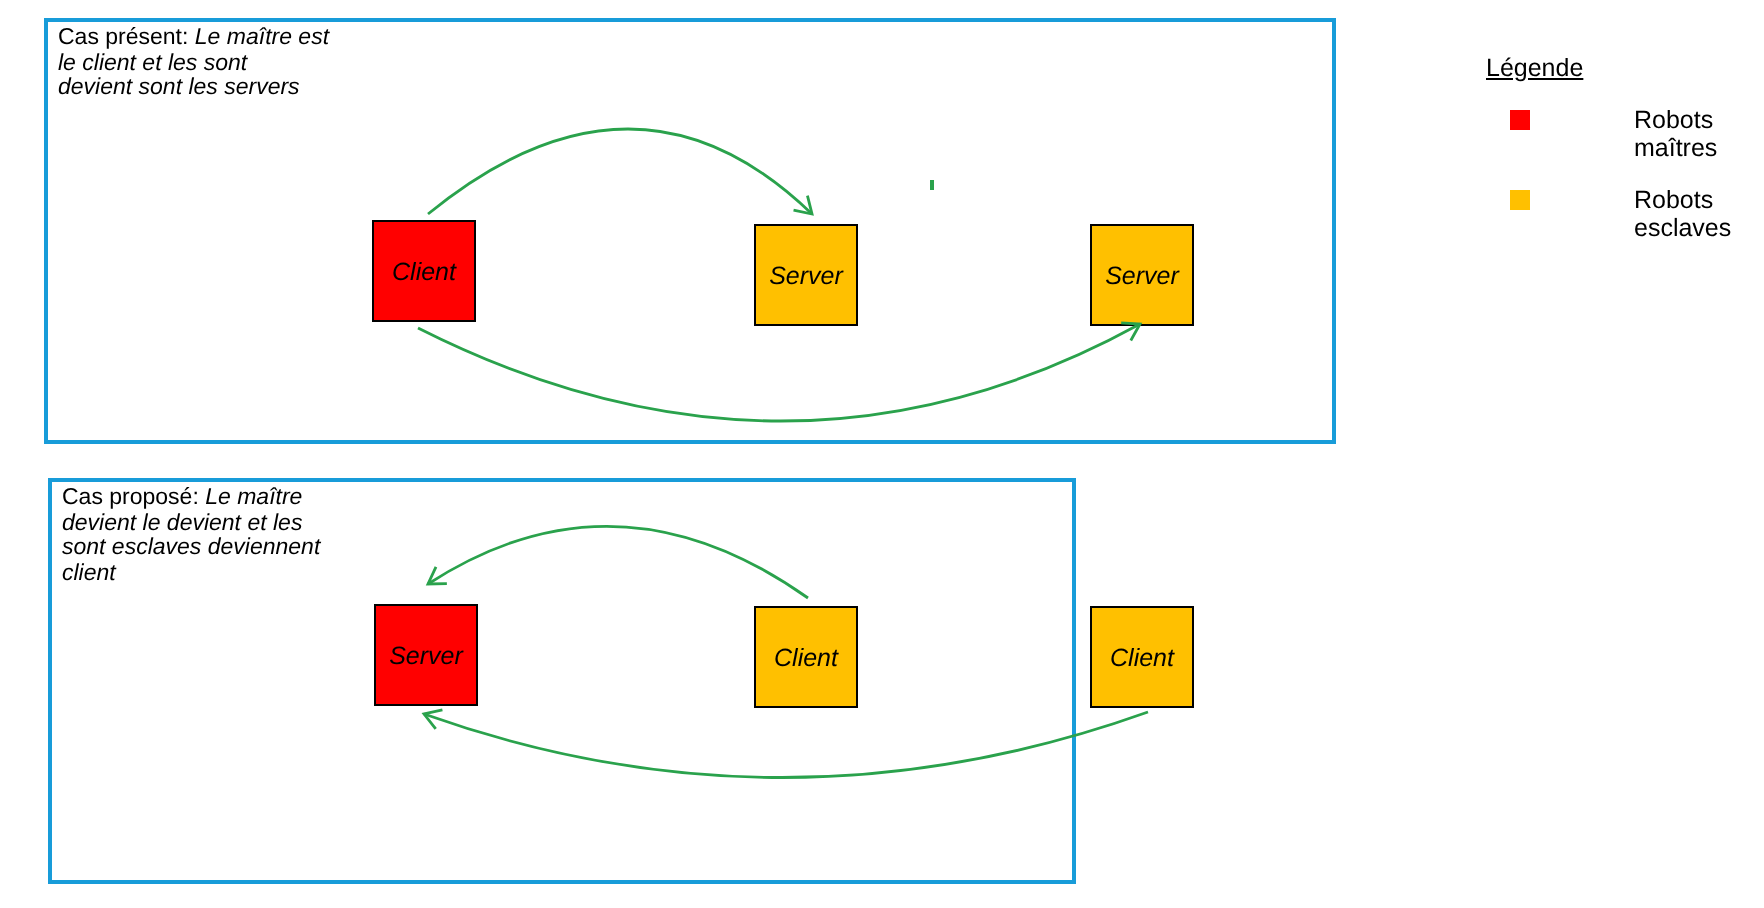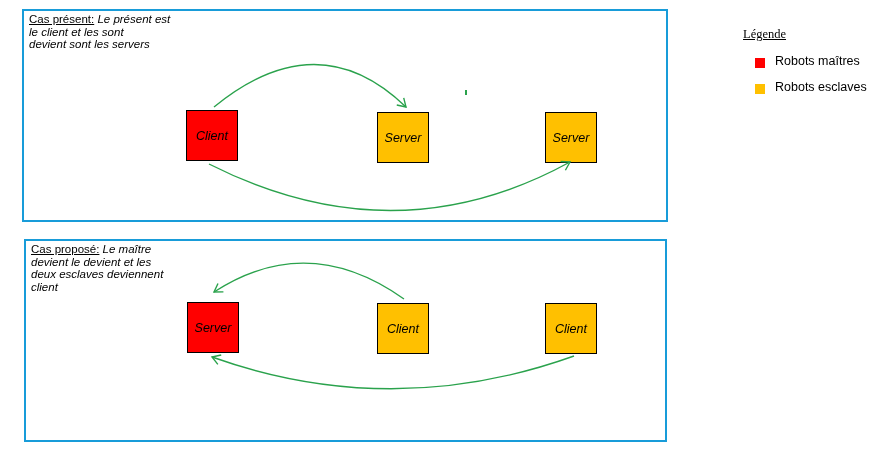--- a/index.html
+++ b/index.html
@@ -11,33 +11,32 @@
     font-family: "Liberation Sans", sans-serif;
     color: #000;
   }
   .panel {
     position: absolute;
     border: 2px solid var(--panel-border, #189cd9);
     background: #ffffff;
     box-sizing: border-box;
   }
   #panel-present { left: 22px; top: 9px;   width: 646px; height: 213px; }
-  #panel-propose { left: 24px; top: 239px; width: 643px; height: 203px; }
+  #panel-propose { left: 24px; top: 239px; width: 514px; height: 203px; }
 
   .panel-title {
     position: absolute;
     left: 5px; top: 2px;
     font-size: 11.5px;
     line-height: 12.6px;
     font-style: italic;
     white-space: nowrap;
   }
   .case-label {
     font-style: normal;
-    text-decoration: underline;
     text-align: right;
   }
 
   .node {
     position: absolute;
     width: 52px; height: 51px;
     border: 1.5px solid #000;
     box-sizing: border-box;
     display: flex;
     align-items: center;
@@ -69,62 +68,62 @@
   .stray-mark { fill: var(--arrow, #2aa24c); }
 
   .legend {
     position: absolute;
     left: 743px; top: 27px;
   }
   .legend-title {
     font-size: 12.5px;
     text-decoration: underline;
     margin-bottom: 10px;
-    font-family: Liberation Serif, serif;
   }
   .legend-row {
     display: flex;
-    align-items: flex-end;
+    align-items: flex-start;
     margin-top: 12px;
     margin-left: 12px;
+    gap: 42px;
   }
   .legend-row + .legend-row { }
   .legend-swatch {
     width: 10px; height: 10px;
     margin-top: 2px;
     margin-right: 10px;
     flex: 0 0 auto;
   }
   .legend-label { font-size: 12.5px; }
 </style>
 </head>
 <body>
 
 <div class="panel" id="panel-present">
   <div class="panel-title">
-    <div><span class="case-label">Cas présent:</span> <span>Le présent est</span></div>
+    <div><span class="case-label">Cas présent:</span> <span>Le maître est</span></div>
     <div>le client et les sont</div>
     <div>devient sont les servers</div>
   </div>
   <div class="node master n0">
     <span>Client</span>
   </div>
   <div class="node slave n1">
     <span>Server</span>
   </div>
   <div class="node slave n2">
     <span>Server</span>
   </div>
 </div>
 
 <div class="panel" id="panel-propose">
   <div class="panel-title">
     <div><span class="case-label">Cas proposé:</span> <span>Le maître</span></div>
     <div>devient le devient et les</div>
-    <div>deux esclaves deviennent</div>
+    <div>sont esclaves deviennent</div>
     <div>client</div>
   </div>
   <div class="node master n0">
     <span>Server</span>
   </div>
   <div class="node slave n1">
     <span>Client</span>
   </div>
   <div class="node slave n2">
     <span>Client</span>

